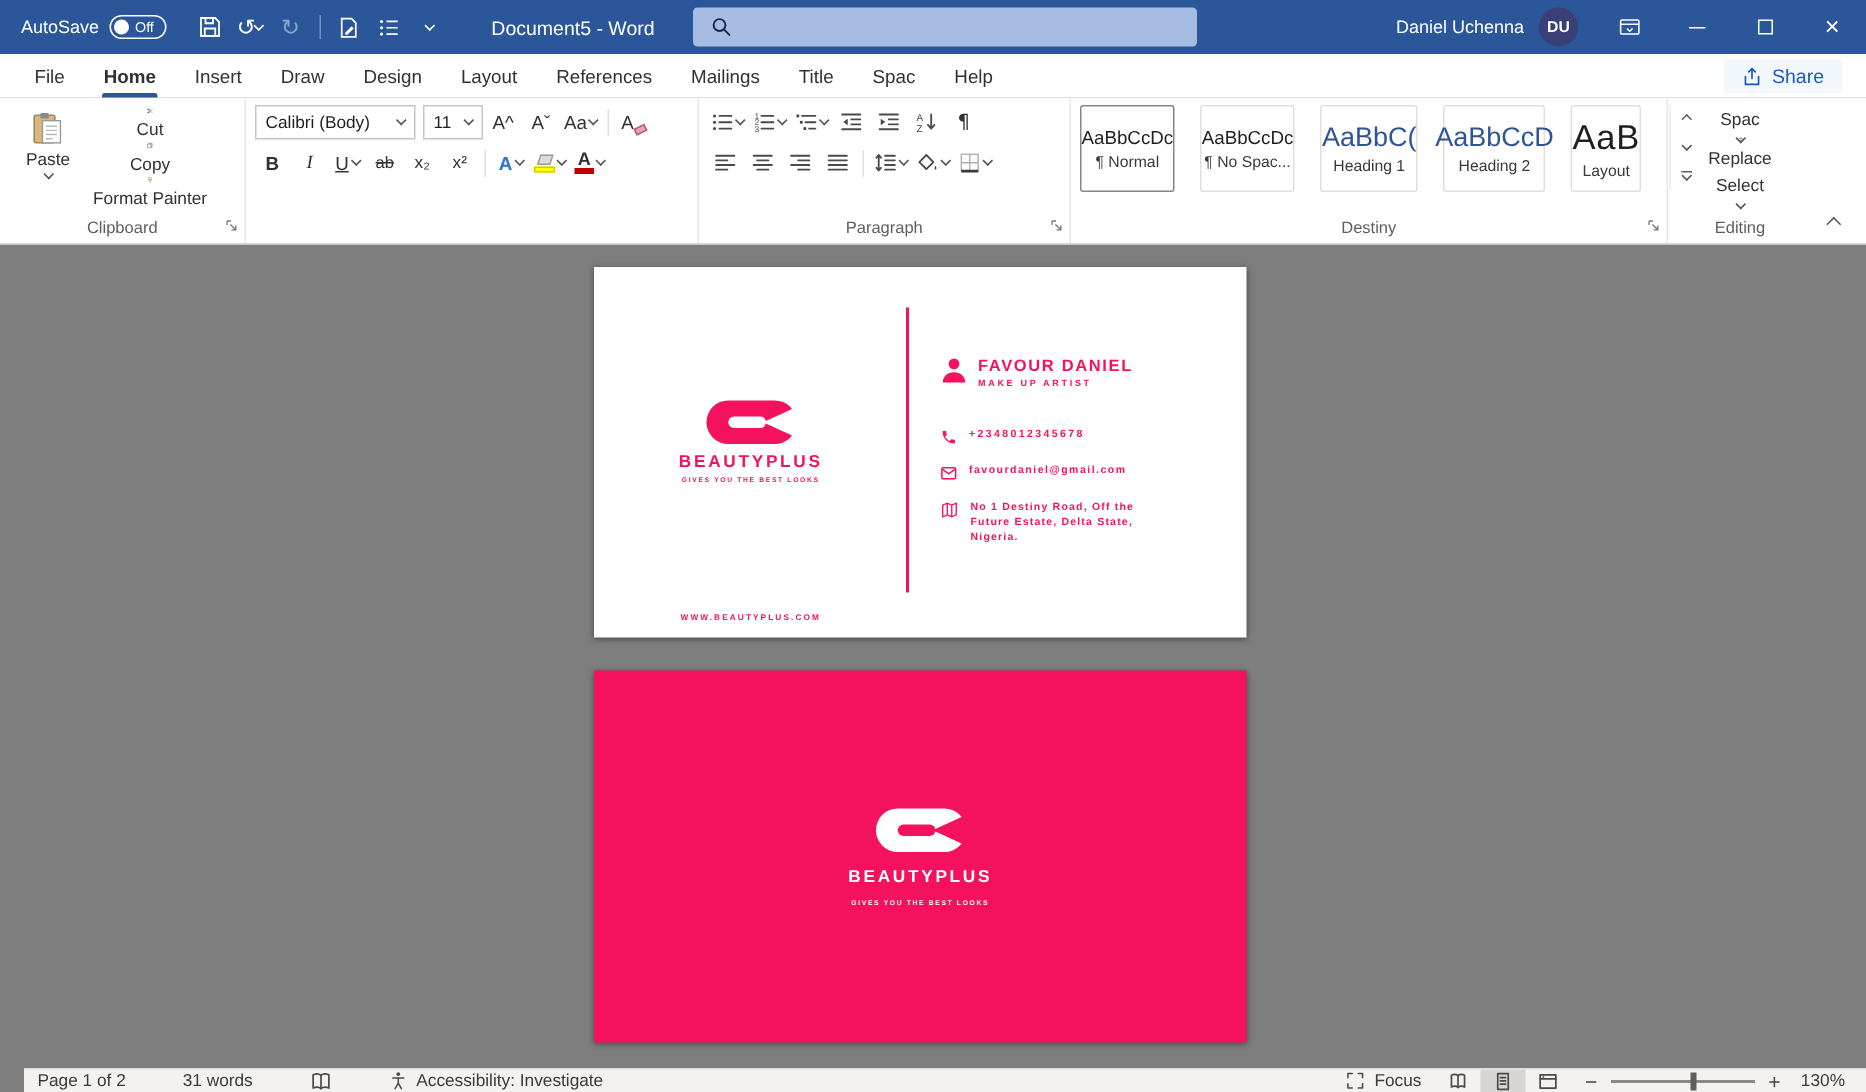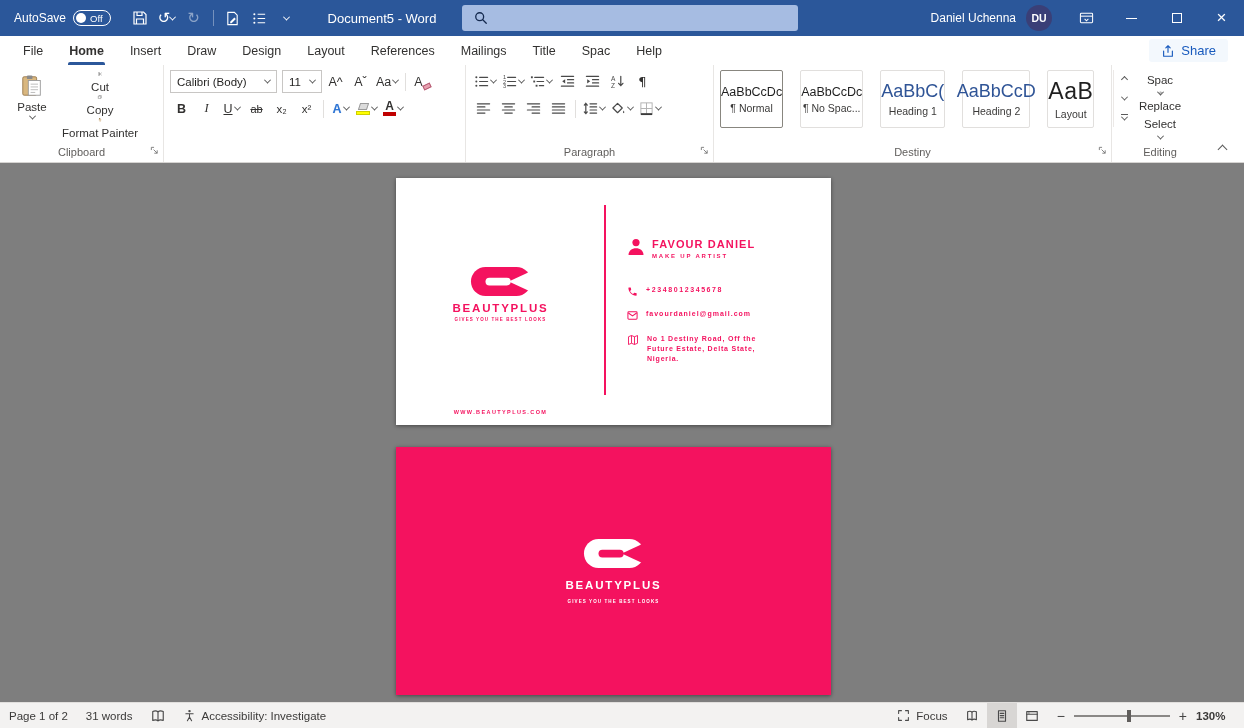--- a/index.html
+++ b/index.html
@@ -123,30 +123,30 @@
   .contact-row{display:flex;gap:8px;align-items:flex-start;color:var(--accent);}
   .contact-row.phone{margin-top:27px;}
   .contact-row.email{margin-top:13px;}
   .contact-row.addr{margin-top:13px;}
   .c-text{font-size:7px;font-weight:700;letter-spacing:1.6px;white-space:nowrap;}
   .c-text.small{letter-spacing:1px;}
   .addr .c-text{white-space:pre-line;line-height:10px;letter-spacing:.8px;}
   .website{position:absolute;left:0;bottom:10px;width:209px;text-align:center;font-size:5.5px;font-weight:800;letter-spacing:1.4px;color:var(--accent);}
 
   
-  .statusbar{position:absolute;bottom:0;left:0;right:0;height:26px;background:#f3f2f1;border-top:1px solid #e1dfdd;display:flex;align-items:center;font-size:11.5px;color:#3b3a39;z-index:5;}
+  .statusbar{position:absolute;bottom:0;left:16px;right:0;height:16px;background:#f3f2f1;border-top:1px solid #e1dfdd;display:flex;align-items:center;font-size:11.5px;color:#3b3a39;z-index:5;gap:20px;}
   .sb-item{padding:0 9px;height:100%;display:flex;align-items:center;gap:6px;cursor:pointer;white-space:nowrap;}
   .sb-right{margin-left:auto;display:flex;align-items:center;height:100%;}
   .view-btn{width:30px;height:100%;display:flex;align-items:center;justify-content:center;cursor:pointer;}
   .view-btn.active{background:#d8d6d4;}
   .zoom{display:flex;align-items:center;gap:9px;padding:0 14px 0 10px;height:100%;}
   .z-glyph{font-size:14px;cursor:pointer;line-height:1;color:#444;}
   .z-track{width:96px;height:2px;background:#8a8886;position:relative;cursor:pointer;}
   .z-handle{position:absolute;left:55%;top:-5px;width:4px;height:12px;background:#605e5c;}
-  .z-level{min-width:34px;cursor:pointer;font-weight:bold;}
+  .z-level{min-width:34px;text-align:right;cursor:pointer;}
 </style>
 </head>
 <body>
 
 <header class="titlebar">
   <div class="autosave">
     <span>AutoSave</span>
     <span class="pill">
       <span class="knob"></span>
       <span>Off</span>

